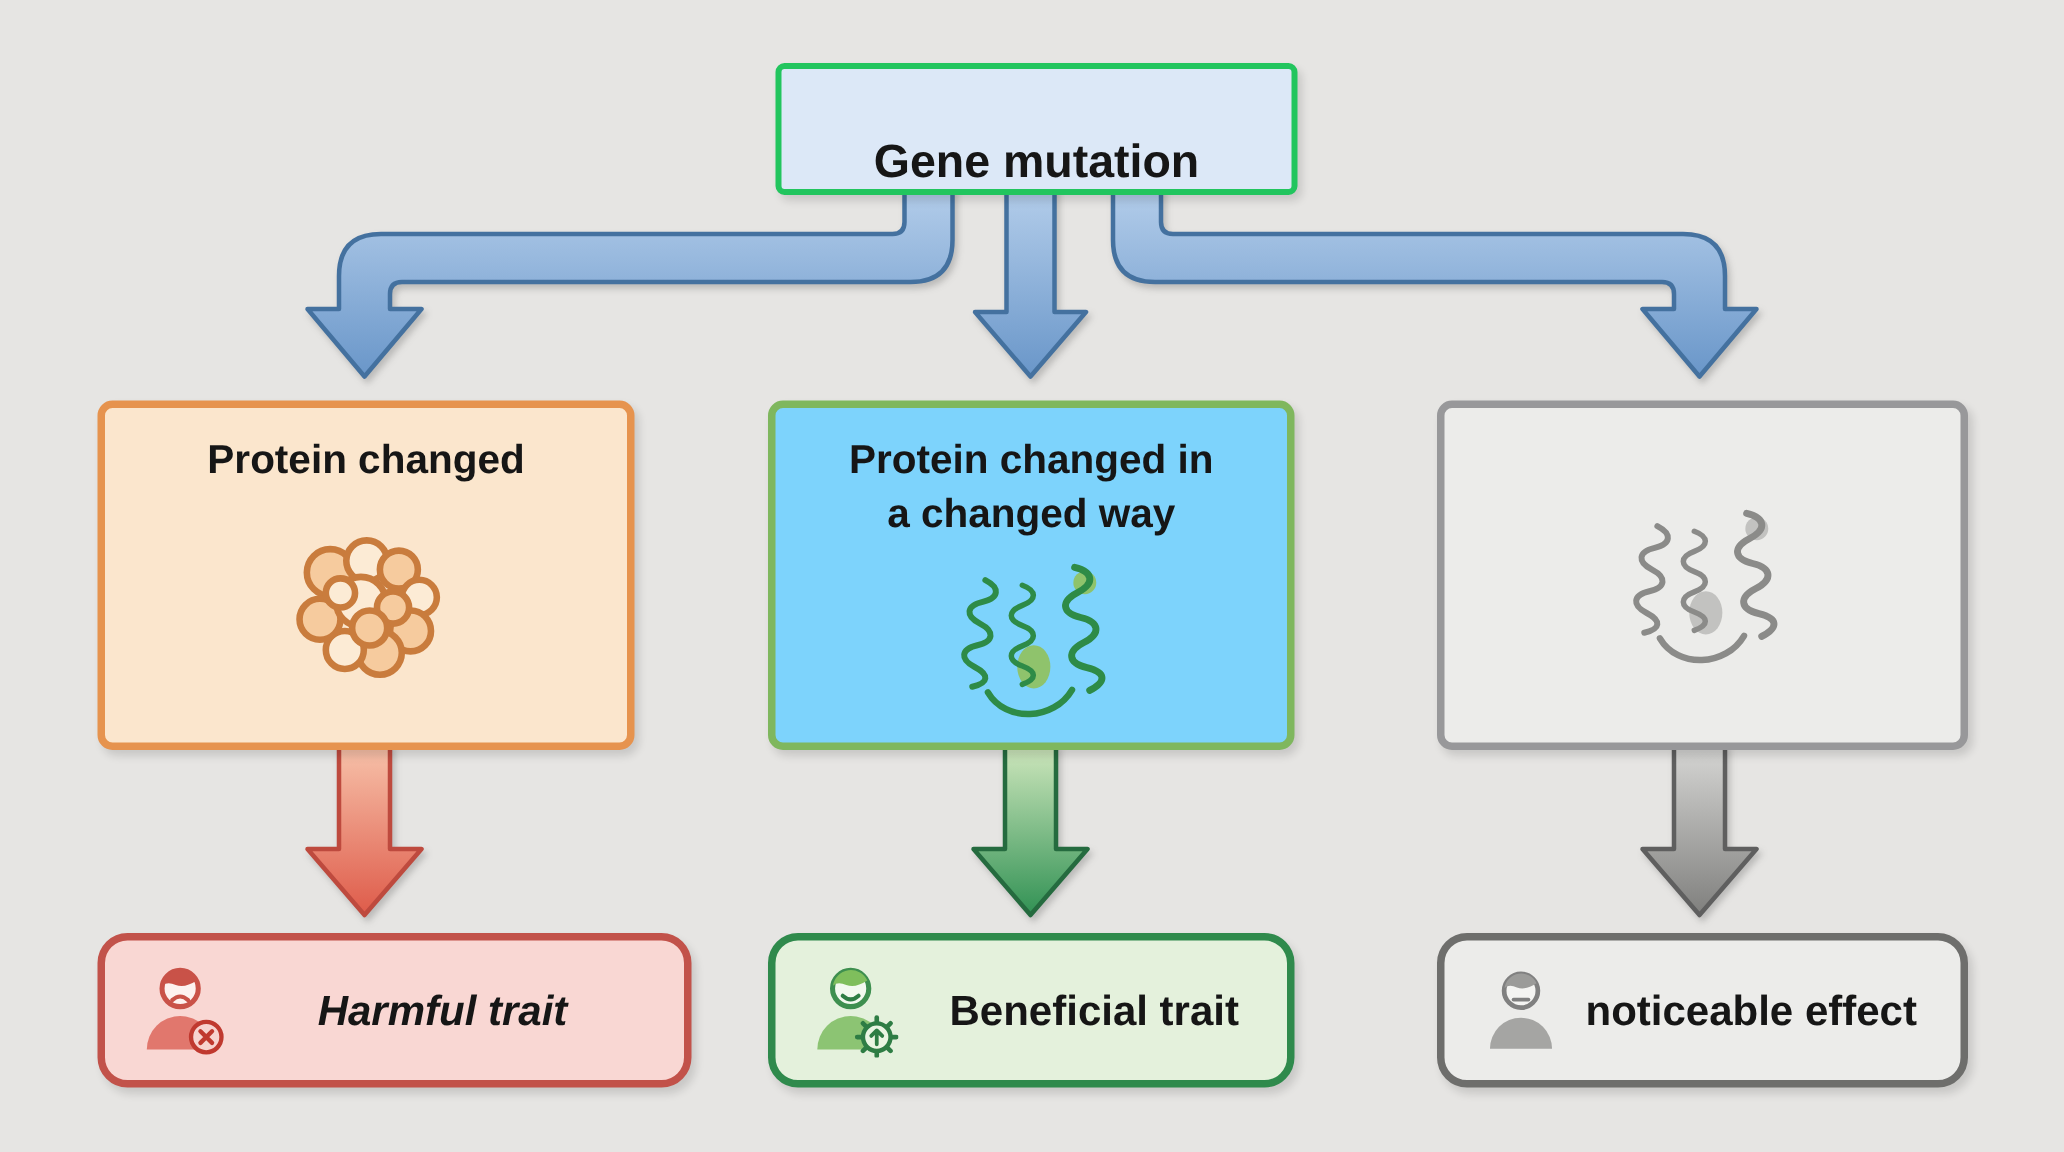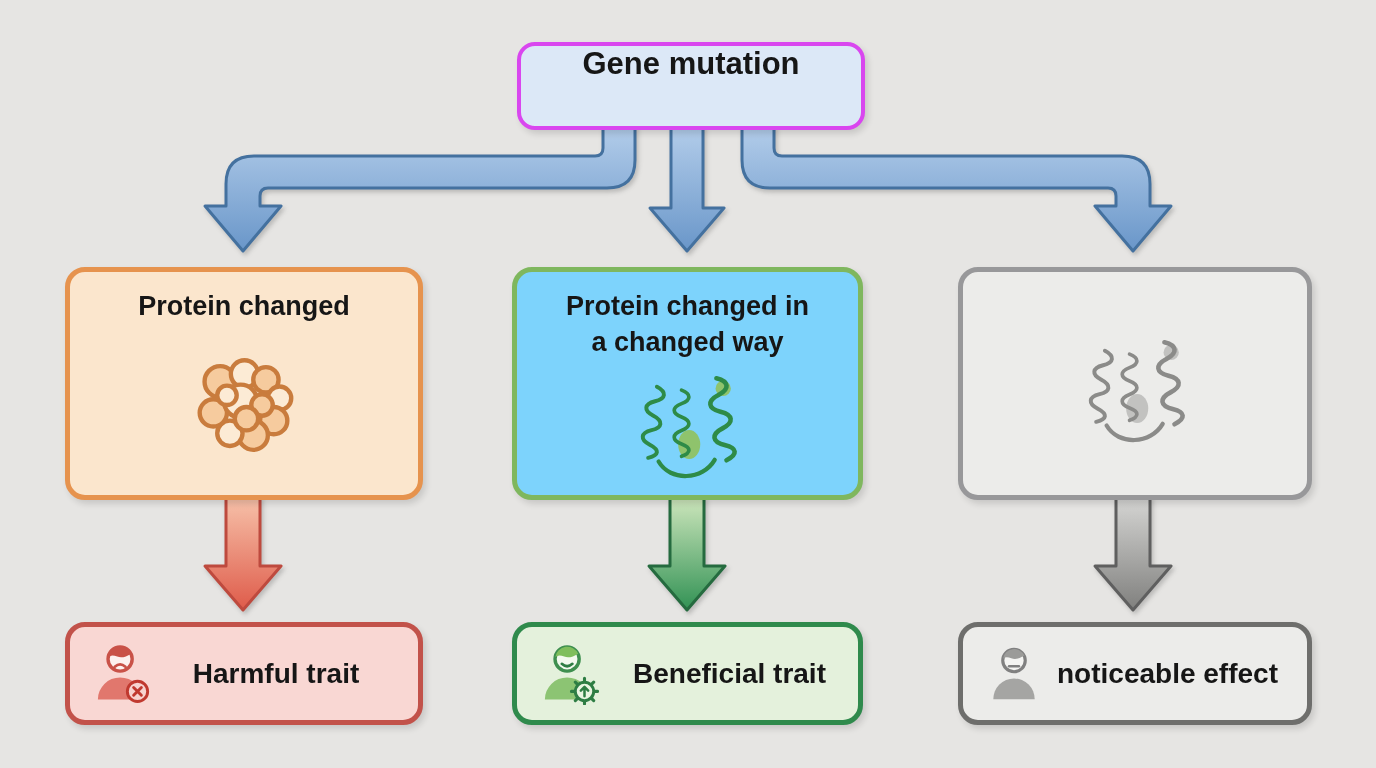--- a/index.html
+++ b/index.html
@@ -13,39 +13,39 @@
   }
   .arrow-layer { position:absolute; left:0; top:0; width:1376px; height:768px; }
   .arrow-layer path { filter: drop-shadow(2px 3px 2px rgba(60,60,60,0.25)); }
 
   .box {
     position:absolute; box-sizing:border-box; display:flex;
     color:#161616; box-shadow: 3px 4px 6px rgba(0,0,0,0.13);
   }
   .root-box {
     left:517px; top:42px; width:348px; height:88px;
-    background:#DCE8F7; border:4px solid #d946ef; border-radius:18px;
-    align-items:flex-start; justify-content:center;
+    background:#DCE8F7; border:4px solid #22c55e; border-radius:6px;
+    align-items:flex-end; justify-content:center;
     font-size:31px; font-weight:700;
   }
   .mid-box {
-    top:267px; height:233px; border-radius:20px; border-style:solid; border-width:5px;
+    top:267px; height:233px; border-radius:10px; border-style:solid; border-width:5px;
     flex-direction:column; align-items:center; padding-top:16px;
   }
   .mid-box .title { font-size:27px; font-weight:600; line-height:36px; text-align:center; }
   .mid-box .iconwrap { flex:1; display:flex; align-items:center; justify-content:center; padding-bottom:6px; }
   .mid-harmful    { left:65px;  width:358px; background:#FBE6CD; border-color:#E6934E; }
   .mid-beneficial { left:512px; width:351px; background:#7dd3fc; border-color:#7FB75E; }
   .mid-neutral    { left:958px; width:354px; background:#ECECEA; border-color:#98989A; }
 
   .trait-box {
     top:622px; height:103px; border-radius:20px; border-style:solid; border-width:5px;
     flex-direction:row; align-items:center; padding:0 18px 0 24px;
   }
-  .trait-harmful    { left:65px;  width:358px; background:#F9D7D3; border-color:#C2524A; }
+  .trait-harmful    { left:65px;  width:396px; background:#F9D7D3; border-color:#C2524A;font-style:italic; }
   .trait-beneficial { left:512px; width:351px; background:#E4F1DC; border-color:#2F8A4C;gap:20px; }
   .trait-neutral    { left:958px; width:354px; background:#ECECEA; border-color:#6E6E6C; }
   .trait-label { flex:1; text-align:center; font-size:28px; font-weight:600; line-height:33px; }
   .trait-neutral .trait-label { text-align:left; padding-left:16px; }
   .line:empty { display:none; }
 </style>
 </head>
 <body>
 
 <div class="canvas">

